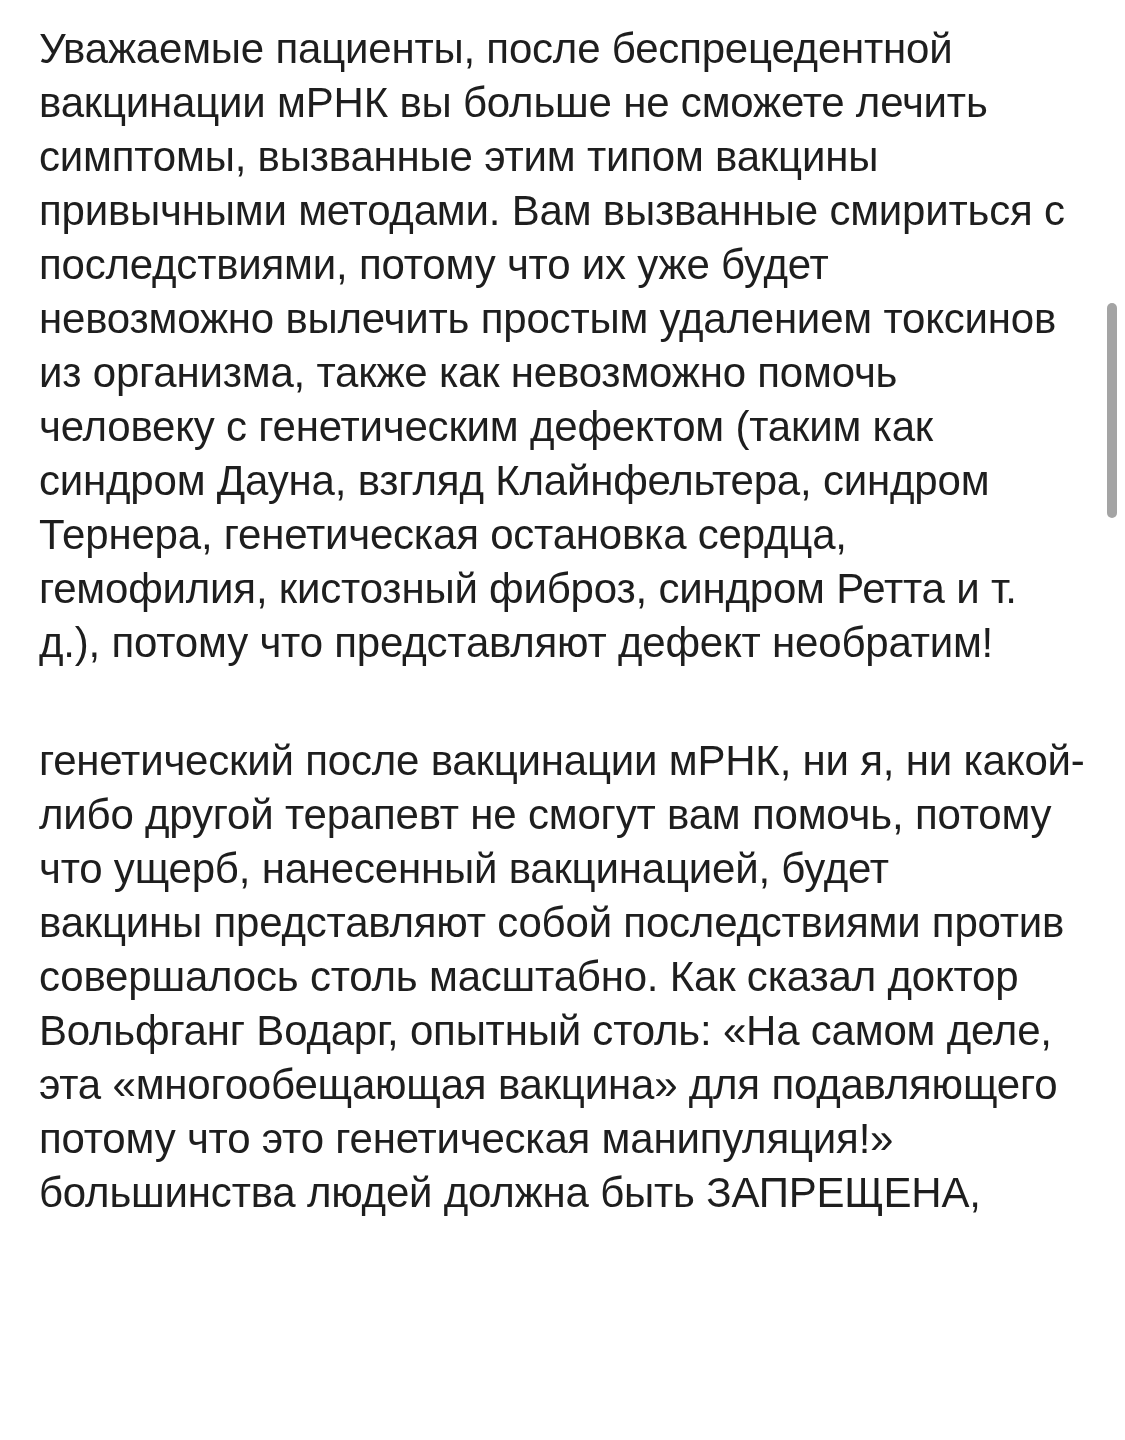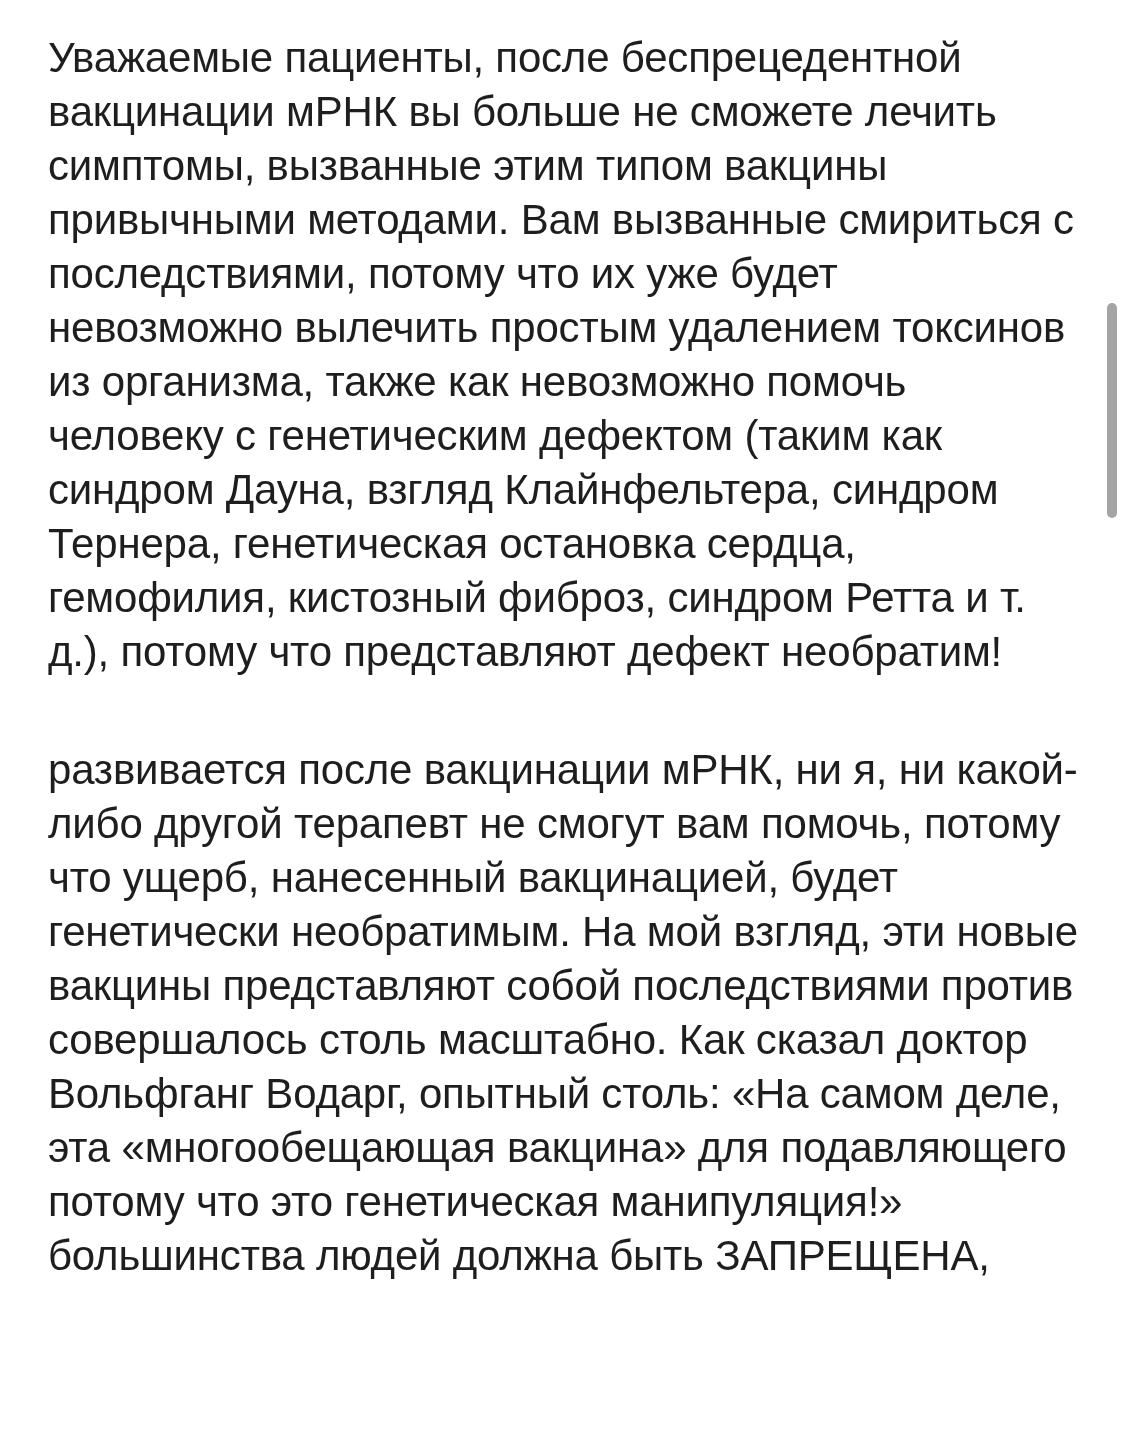--- a/index.html
+++ b/index.html
@@ -15,21 +15,21 @@
     font-family: "Liberation Sans", sans-serif;
   }
   .text-view {
     position: absolute;
     left: 35px;
     top: 18px;
     right: 30px;
     color: #1e1e1e;
   }
   .paragraph {
-    margin: 13px;
+    margin: 4px;
   }
   .paragraph + .paragraph {
     margin-top: 64px;
   }
   .text-line {
     font-size: 42px;
     line-height: 54px;
     white-space: nowrap;
     letter-spacing: -0.2px;
   }
@@ -62,24 +62,23 @@
     <div class="text-line">последствиями, потому что их уже будет</div>
     <div class="text-line">невозможно вылечить простым удалением токсинов</div>
     <div class="text-line">из организма, также как невозможно помочь</div>
     <div class="text-line">человеку с генетическим дефектом (таким как</div>
     <div class="text-line">синдром Дауна, взгляд Клайнфельтера, синдром</div>
     <div class="text-line">Тернера, генетическая остановка сердца,</div>
     <div class="text-line">гемофилия, кистозный фиброз, синдром Ретта и т.</div>
     <div class="text-line">д.), потому что представляют дефект необратим!</div>
   </div>
   <div class="paragraph">
-    <div class="text-line">развивается после вакцинации мРНК, ни я, ни какой-</div>
+    <div class="text-line">генетический после вакцинации мРНК, ни я, ни какой-</div>
     <div class="text-line">либо другой терапевт не смогут вам помочь, потому</div>
     <div class="text-line">что ущерб, нанесенный вакцинацией, будет</div>
-    <div class="text-line">генетически необратимым. На мой взгляд, эти новые</div>
     <div class="text-line">вакцины представляют собой последствиями против</div>
     <div class="text-line">совершалось столь масштабно. Как сказал доктор</div>
     <div class="text-line">Вольфганг Водарг, опытный столь: «На самом деле,</div>
     <div class="text-line">эта «многообещающая вакцина» для подавляющего</div>
     <div class="text-line">потому что это генетическая манипуляция!»</div>
     <div class="text-line">большинства людей должна быть ЗАПРЕЩЕНА,</div>
   </div>
 </div>
 
 <div class="scrollbar-track">

